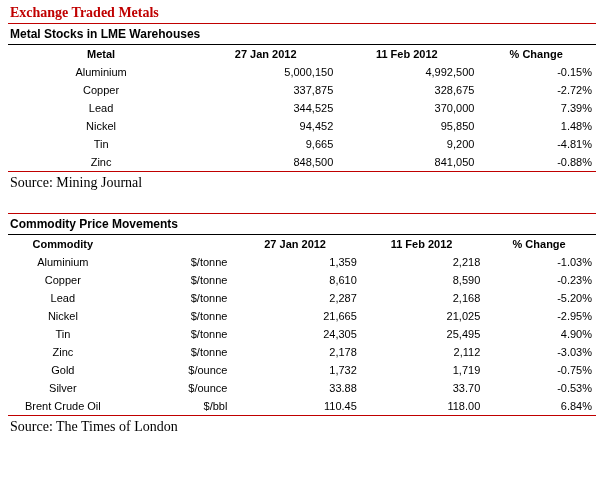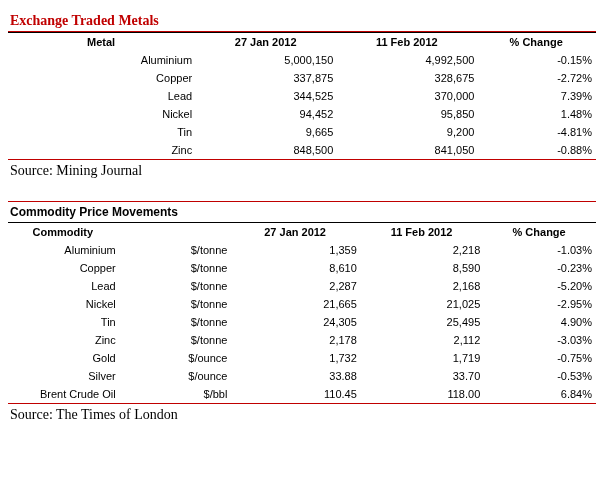--- a/index.html
+++ b/index.html
@@ -10,21 +10,21 @@
   body {
     width: 604px;
     height: 483px;
     font-family: "Liberation Sans", sans-serif;
     font-size: 11px;
     color: #000000;
     position: relative;
     overflow: hidden;
   }
   .page {
-    padding: 12px 8px 0 8px;
+    padding: 4px 8px 0 8px;
     box-sizing: border-box;
     width: 604px;
   }
   .doc-title {
     color: #c00000;
     font-weight: bold;
     font-size: 14px;
     font-family: "Liberation Serif", serif;
     letter-spacing: 0px;
     padding: 1px 2px 2px 2px;
@@ -62,21 +62,21 @@
   table.data th.left {
     text-align: center;
     margin-top: 16px;
   }
   table.data td {
     padding: 3px 4px 3px 2px;
     text-align: right;
     white-space: nowrap;
   }
   table.data td.left {
-    text-align: right;
+    text-align: center;
   }
   table.data td.unit {
     text-align: right;
     padding-left: 8px;
   }
   table.data tr.head-row th {
     border-bottom: none;
   }
   .source {
     font-size: 14px;
@@ -101,20 +101,21 @@
 <body>
 
 <div class="page">
 
   <div>
     <div class="doc-title">Exchange Traded Metals</div>
     <div class="rule-red"></div>
   </div>
 
   <div class="section-block">
+    <div class="section-title">Metal Stocks in LME Warehouses</div>
     <div class="rule-black"></div>
 
     <div class="tbl-wrap">
       <table class="data">
         <colgroup>
           <col style="width:32%">
           <col style="width:24%">
           <col style="width:24%">
           <col style="width:20%">
         </colgroup>

